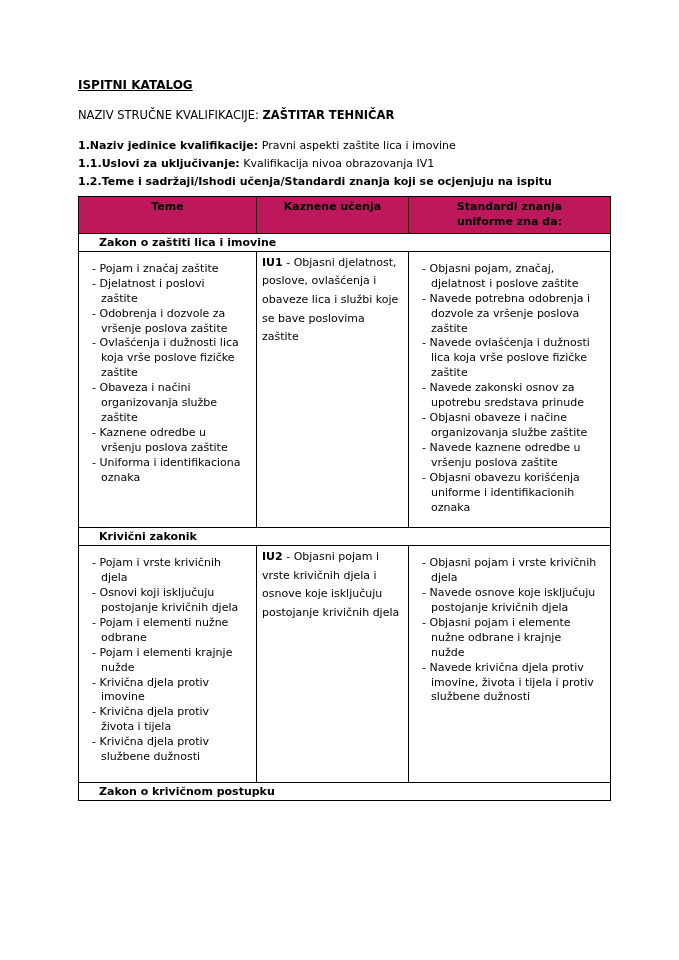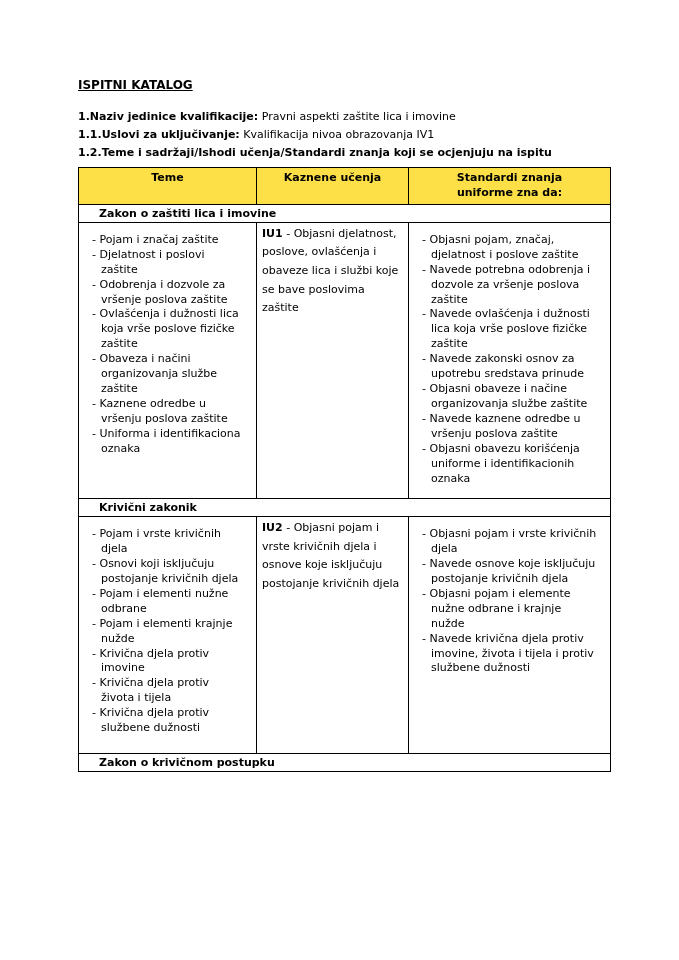--- a/index.html
+++ b/index.html
@@ -34,21 +34,21 @@
     width: 532px;
     margin-top: 5px;
   }
   table.exam th, table.exam td {
     border: 1px solid #000000;
     vertical-align: top;
     padding: 2px 5px 3px 5px;
     font-size: 11px;
   }
   table.exam th {
-    background: #fde047;
+    background: #be185d;
     font-weight: bold;
     text-align: center;
     line-height: 1.35;
     padding: 3px 4px;
   }
   tr.section-row td {
     font-weight: bold;
     padding: 2px 20px;
   }
   .cell-list {
@@ -66,20 +66,24 @@
   .ishodi-code { font-weight: bold; }
   .spacer-cell { height: 6px; }
 </style>
 </head>
 <body>
 
 <div class="page">
 
   <p class="doc-title">ISPITNI KATALOG</p>
 
+  <p class="qual-line">
+    <span>NAZIV STRUČNE KVALIFIKACIJE:</span>
+    <span class="qual-value">ZAŠTITAR TEHNIČAR</span>
+  </p>
 
   <p class="num-line">
     <span class="num-label">1.Naziv jedinice kvalifikacije:</span>
     <span>Pravni aspekti zaštite lica i imovine</span>
   </p>
   <p class="num-line">
     <span class="num-label">1.1.Uslovi za uključivanje:</span>
     <span>Kvalifikacija nivoa obrazovanja IV1</span>
   </p>
   <p class="num-line">

